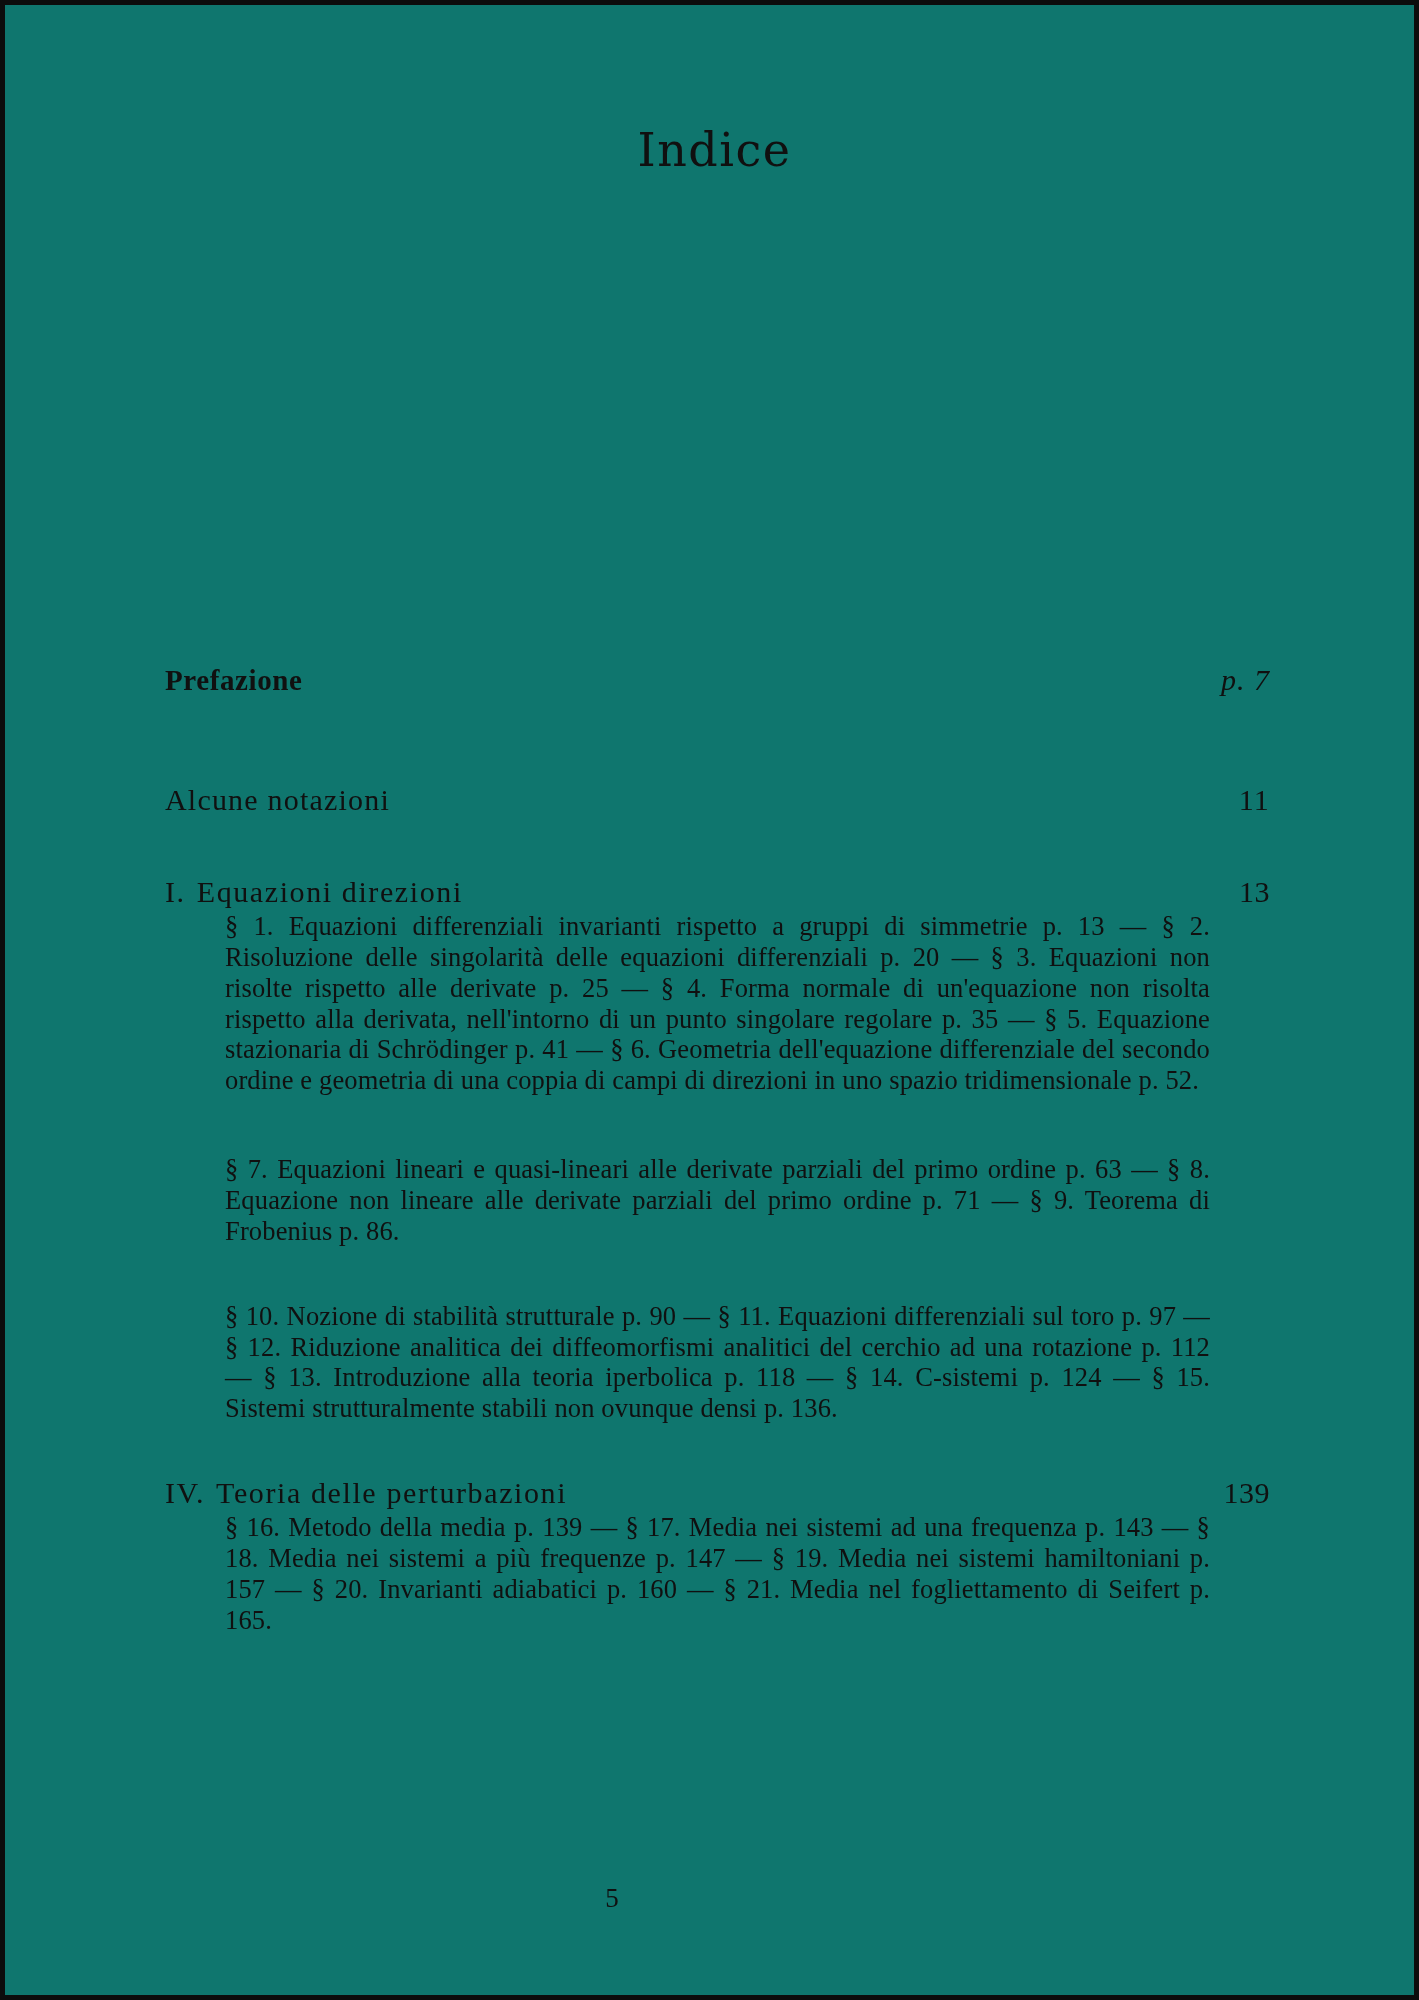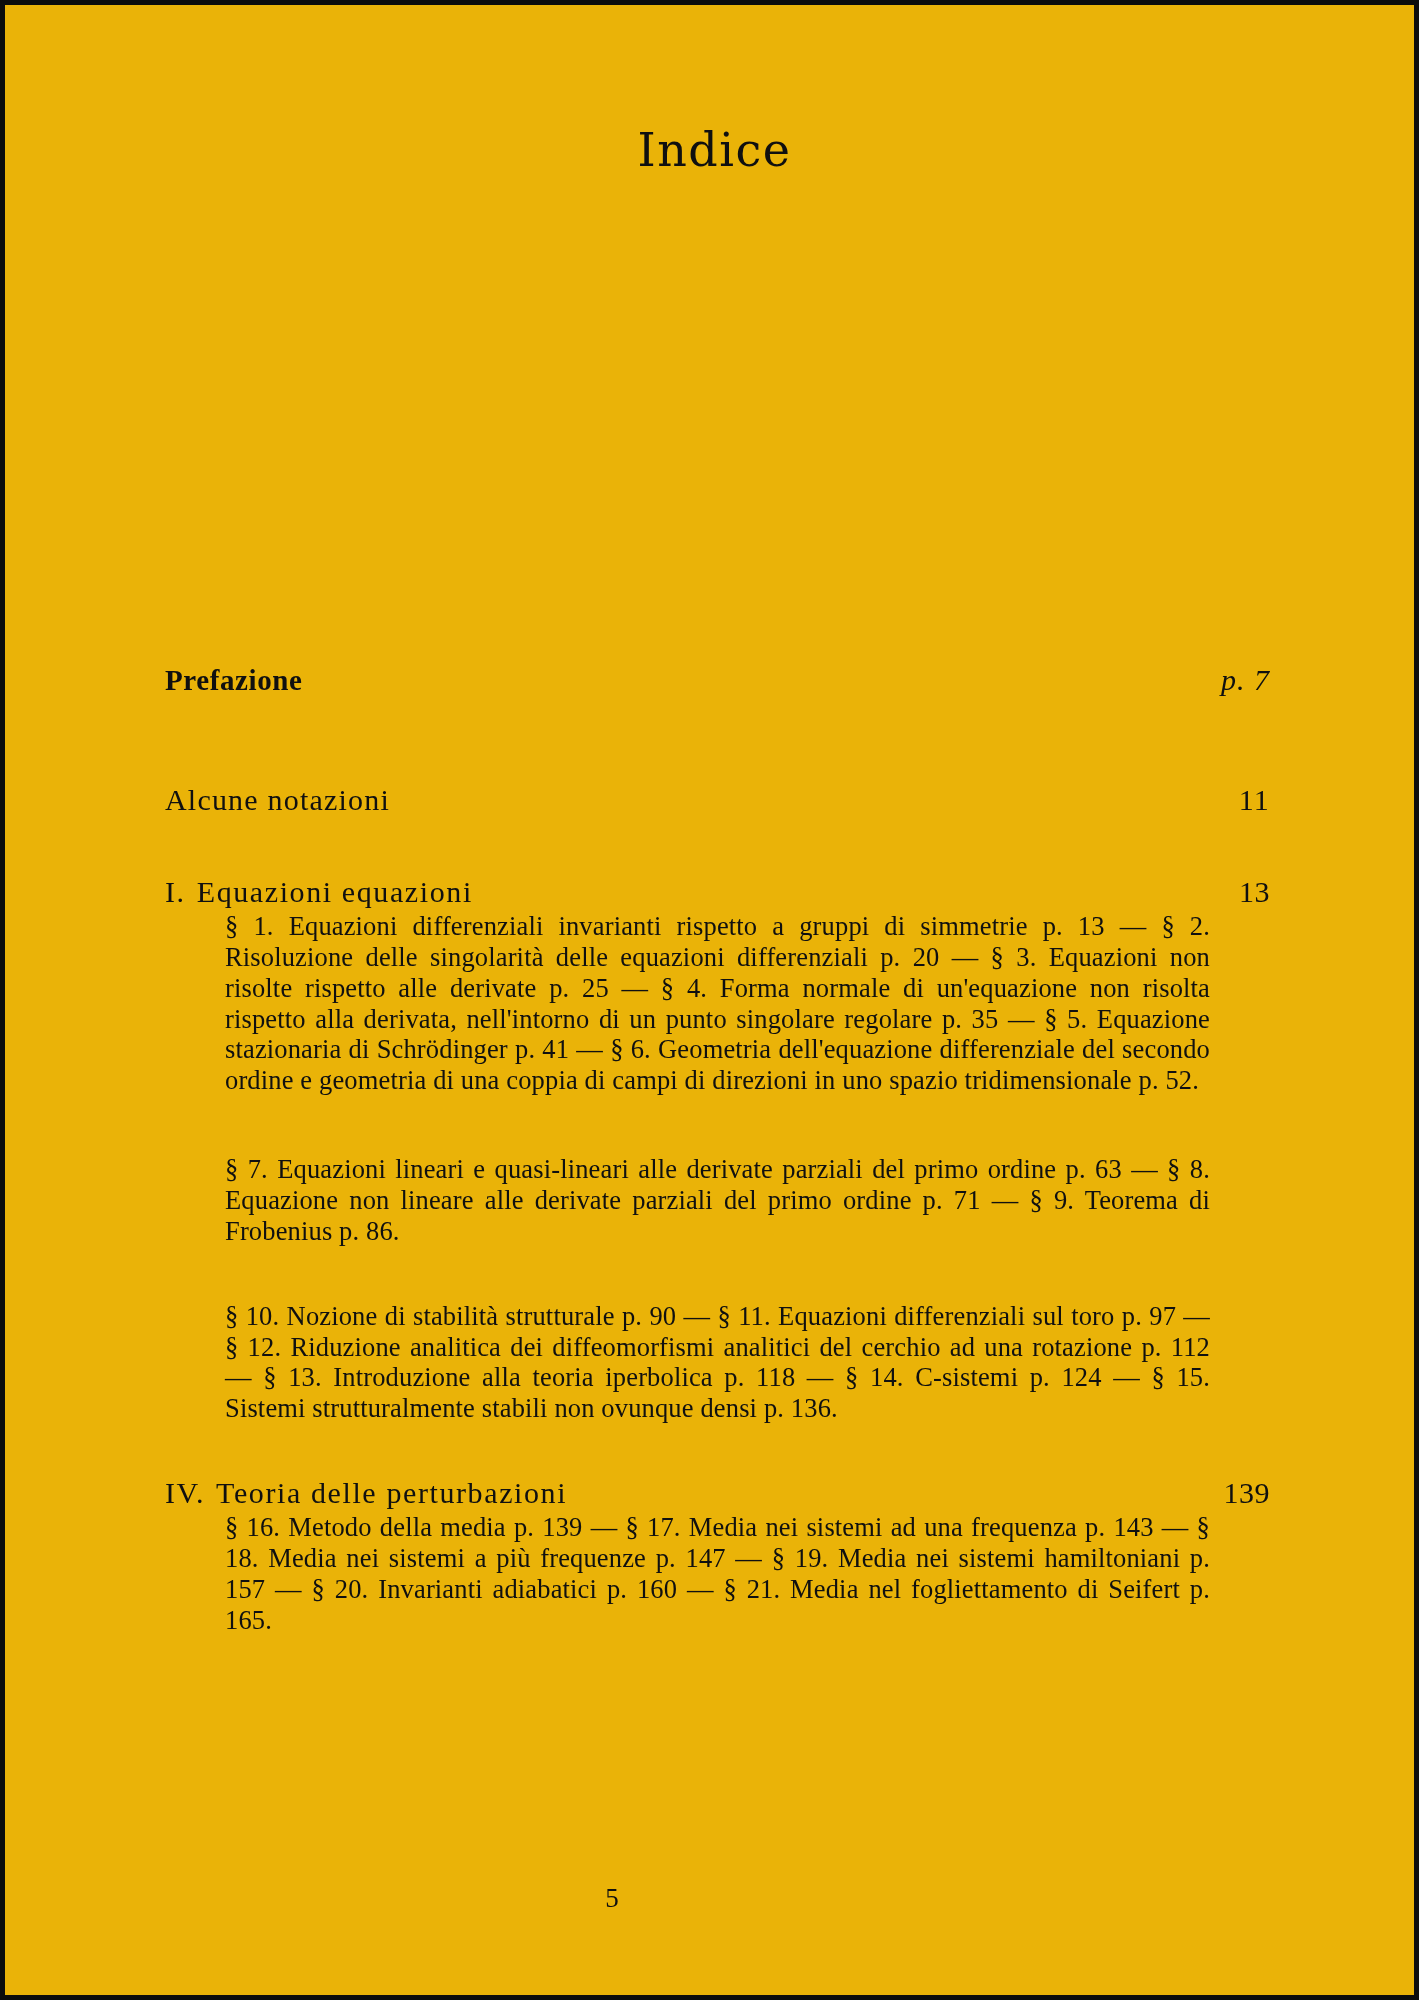--- a/index.html
+++ b/index.html
@@ -5,21 +5,21 @@
   html, body {
     margin: 0;
     padding: 0;
     background: #ffffff;
   }
 
   .page {
     position: relative;
     width: 1419px;
     height: 2000px;
-    background: #eab308;
+    background: #0f766e;
     box-sizing: border-box;
     border: 5px solid #0c0c0c;
     overflow: hidden;
     font-family: "Liberation Serif", "DejaVu Serif", serif;
     color: #101010;
   }
 
   .inner {
     position: absolute;
     left: 0; top: 0; right: 0; bottom: 0;
@@ -150,21 +150,21 @@
         <div class="toc-row">
           <span class="label">Alcune notazioni</span>
           <span class="pageno">11</span>
         </div>
       </div>
 
       <div class="gap-2"></div>
 
       <div class="chapter">
         <div class="chapter-head">
-          <span class="title-text"><span class="roman">I.</span><span>Equazioni equazioni</span></span>
+          <span class="title-text"><span class="roman">I.</span><span>Equazioni direzioni</span></span>
           <span class="pageno">13</span>
         </div>
         <div class="sections">§ 1. Equazioni differenziali invarianti rispetto a gruppi di simmetrie p. 13 — § 2. Risoluzione delle singolarità delle equazioni differenziali p. 20 — § 3. Equazioni non risolte rispetto alle derivate p. 25 — § 4. Forma normale di un'equazione non risolta rispetto alla derivata, nell'intorno di un punto singolare regolare p. 35 — § 5. Equazione stazionaria di Schrödinger p. 41 — § 6. Geometria dell'equazione differenziale del secondo ordine e geometria di una coppia di campi di direzioni in uno spazio tridimensionale p. 52.</div>
       </div>
 
       <div class="sec-gap-1"></div>
 
       <div class="chapter">
         <div class="sections">§ 7. Equazioni lineari e quasi-lineari alle derivate parziali del primo ordine p. 63 — § 8. Equazione non lineare alle derivate parziali del primo ordine p. 71 — § 9. Teorema di Frobenius p. 86.</div>
       </div>

